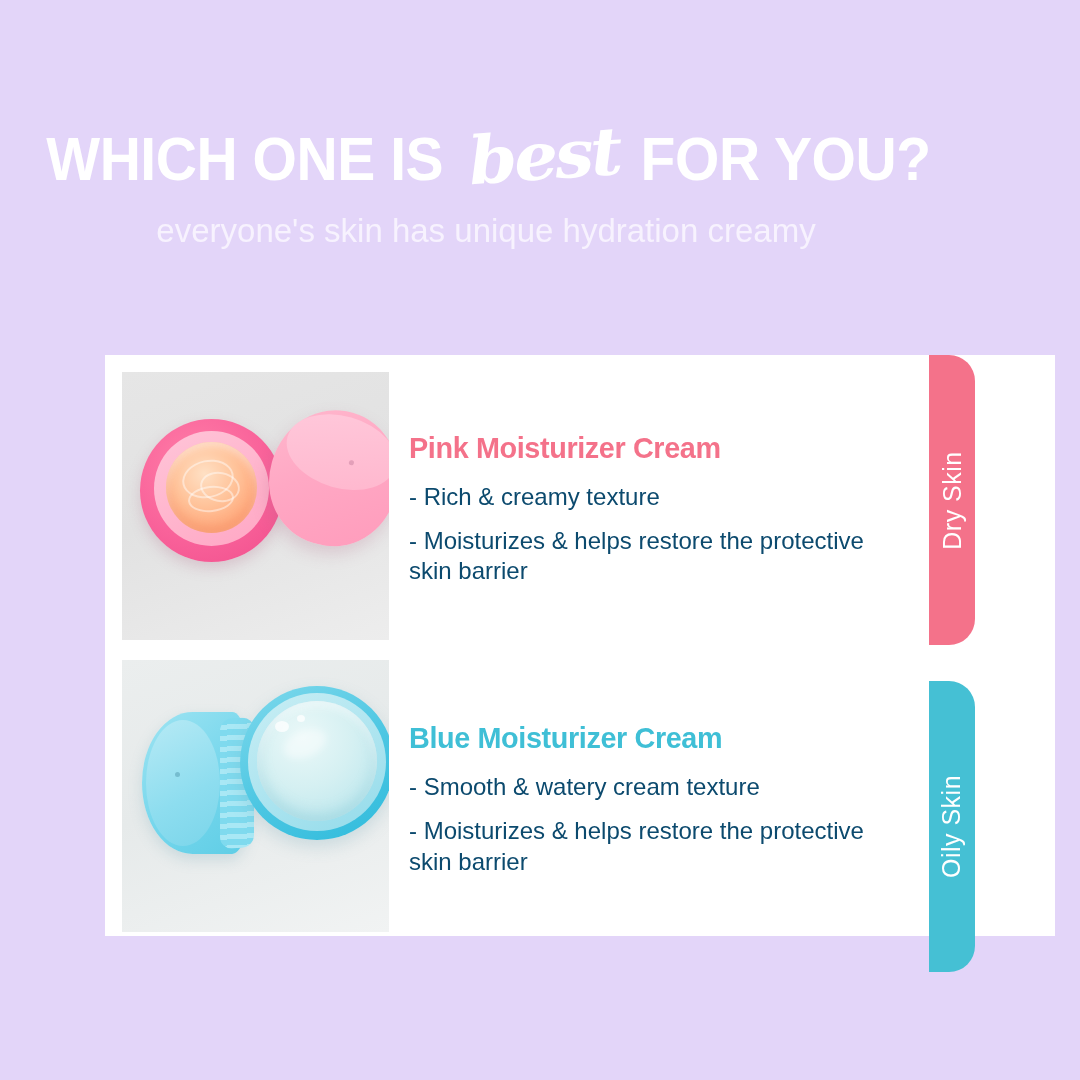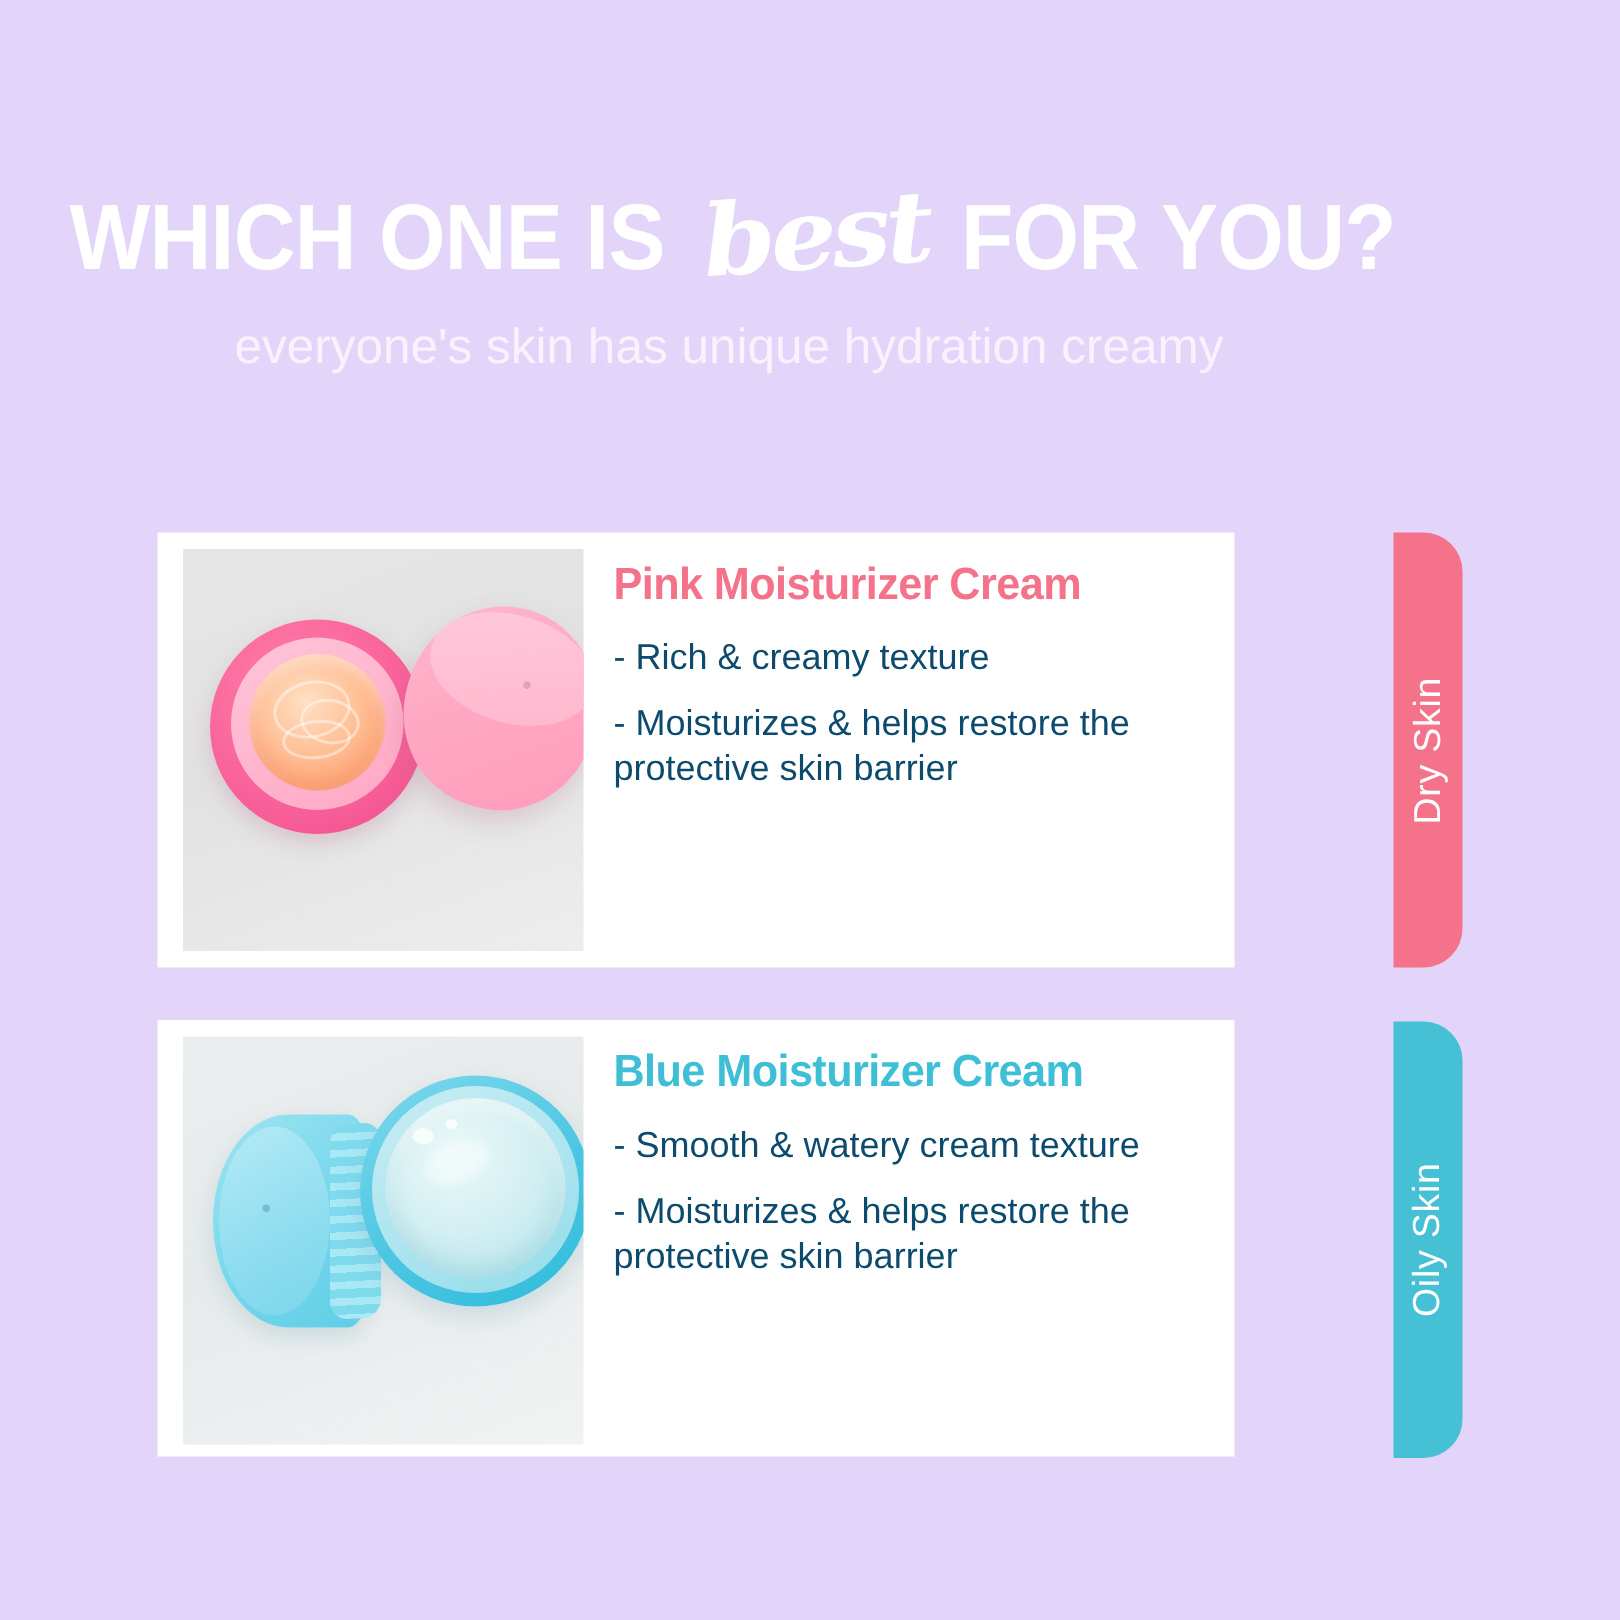--- a/index.html
+++ b/index.html
@@ -56,27 +56,27 @@
     font-size:33px;
     color:#F7F2FE;
     font-weight:normal;
     letter-spacing:0px;
   }
 
   
   .card {
     position:absolute;
     left:105px;
-    width:718px;
+    width:950px;
     background:#FFFFFF;
     display:flex;
-    align-items:flex-start;
+    align-items:center;
   }
   #card-pink { top:355px;  height:290px; }
-  #card-blue { top:680px;  height:291px; }
+  #card-blue { top:645px;  height:291px; }
 
   .photo {
     width:267px;
     height:268px;
     margin:11px 0 0 17px;
     flex:0 0 auto;
     position:relative;
     overflow:hidden;
     background:linear-gradient(160deg,#E6E6E6 0%,#E2E2E2 45%,#EDEDED 100%);
   }

